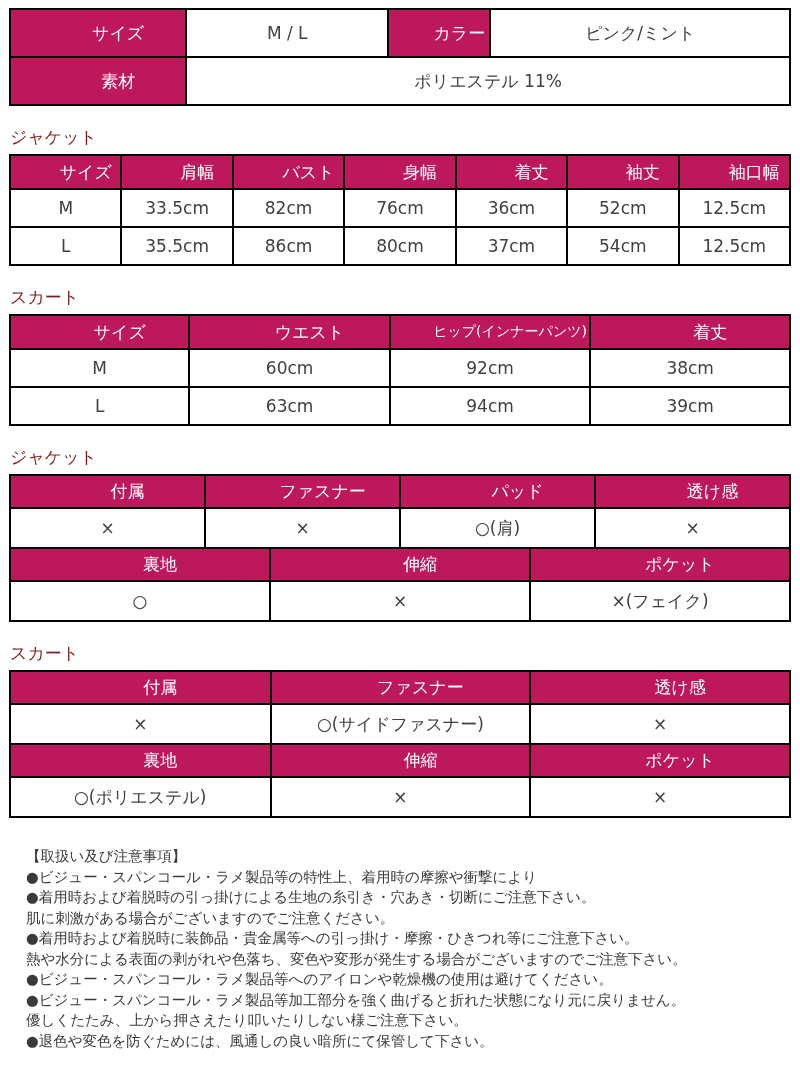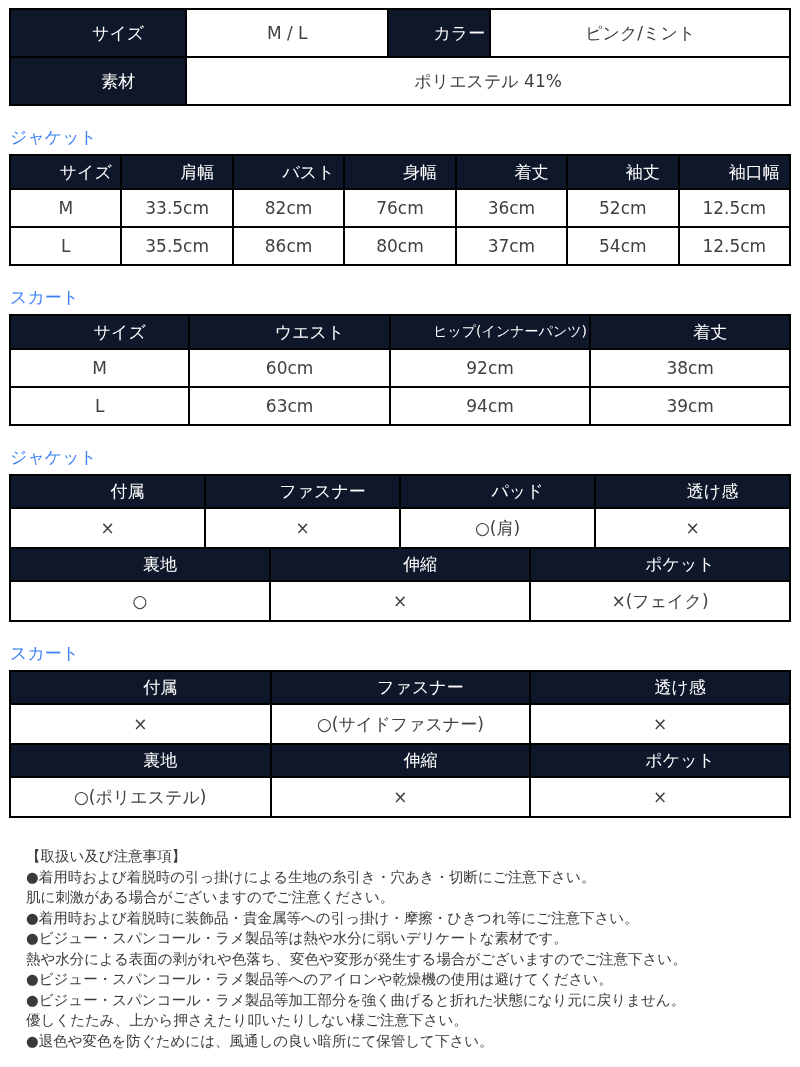--- a/index.html
+++ b/index.html
@@ -12,35 +12,35 @@
   }
   .wrap { padding: 8px 9px 0 9px; }
 
   table.tbl { width: 100%; border-collapse: collapse; table-layout: fixed; }
   .tbl th, .tbl td {
     border: 2px solid #000;
     text-align: center; vertical-align: middle;
     padding: 0; font-weight: 400;
     overflow: hidden; white-space: nowrap;
   }
-  .tbl th { background: #0f172a; color: #ffffff; font-size: 17px; padding-left: 40px; }
+  .tbl th { background: #be185d; color: #ffffff; font-size: 17px; padding-left: 40px; }
   .tbl td { background: #ffffff; color: #404040; font-size: 17px; }
 
   .top-tbl th, .top-tbl td { height: 48px; }
 
   .size-tbl .r-head th { height: 34px; }
   .size-tbl .r-data td { height: 38px; }
   .hip-head { font-size: 14px !important; margin-top: 45px; }
 
   .detail-tbl .r-head th { height: 33px; }
   .detail-tbl .r-data td { height: 40px; }
 
   .sec-label {
     margin: 20px 0 5px 1px;
-    font-size: 17px; color: #3b82f6;
+    font-size: 17px; color: #7f1d1d;
   }
 
   .notes {
     margin: 28px 0 0 17px;
     font-size: 14.5px; line-height: 20.5px;
     color: #3a3a3a;
   }
   .notes div { white-space: nowrap; }
 </style>
 </head>
@@ -57,21 +57,21 @@
     </colgroup>
     <tbody>
       <tr>
         <th>サイズ</th>
         <td>M / L</td>
         <th>カラー</th>
         <td>ピンク/ミント</td>
       </tr>
       <tr>
         <th>素材</th>
-        <td colspan="3">ポリエステル 41%</td>
+        <td colspan="3">ポリエステル 11%</td>
       </tr>
     </tbody>
   </table>
 
   <div class="sec-label">ジャケット</div>
   <table class="tbl size-tbl">
     <tbody>
       <tr class="r-head">
         <th>サイズ</th>
         <th>肩幅</th>
@@ -200,24 +200,24 @@
       <tr class="r-data">
         <td>○(ポリエステル)</td>
         <td>×</td>
         <td>×</td>
       </tr>
     </tbody>
   </table>
 
   <div class="notes">
     <div>【取扱い及び注意事項】</div>
+    <div>●ビジュー・スパンコール・ラメ製品等の特性上、着用時の摩擦や衝撃により</div>
     <div>●着用時および着脱時の引っ掛けによる生地の糸引き・穴あき・切断にご注意下さい。</div>
     <div>肌に刺激がある場合がございますのでご注意ください。</div>
     <div>●着用時および着脱時に装飾品・貴金属等への引っ掛け・摩擦・ひきつれ等にご注意下さい。</div>
-    <div>●ビジュー・スパンコール・ラメ製品等は熱や水分に弱いデリケートな素材です。</div>
     <div>熱や水分による表面の剥がれや色落ち、変色や変形が発生する場合がございますのでご注意下さい。</div>
     <div>●ビジュー・スパンコール・ラメ製品等へのアイロンや乾燥機の使用は避けてください。</div>
     <div>●ビジュー・スパンコール・ラメ製品等加工部分を強く曲げると折れた状態になり元に戻りません。</div>
     <div>優しくたたみ、上から押さえたり叩いたりしない様ご注意下さい。</div>
     <div>●退色や変色を防ぐためには、風通しの良い暗所にて保管して下さい。</div>
   </div>
 
 </div>
 
 </body></html>

